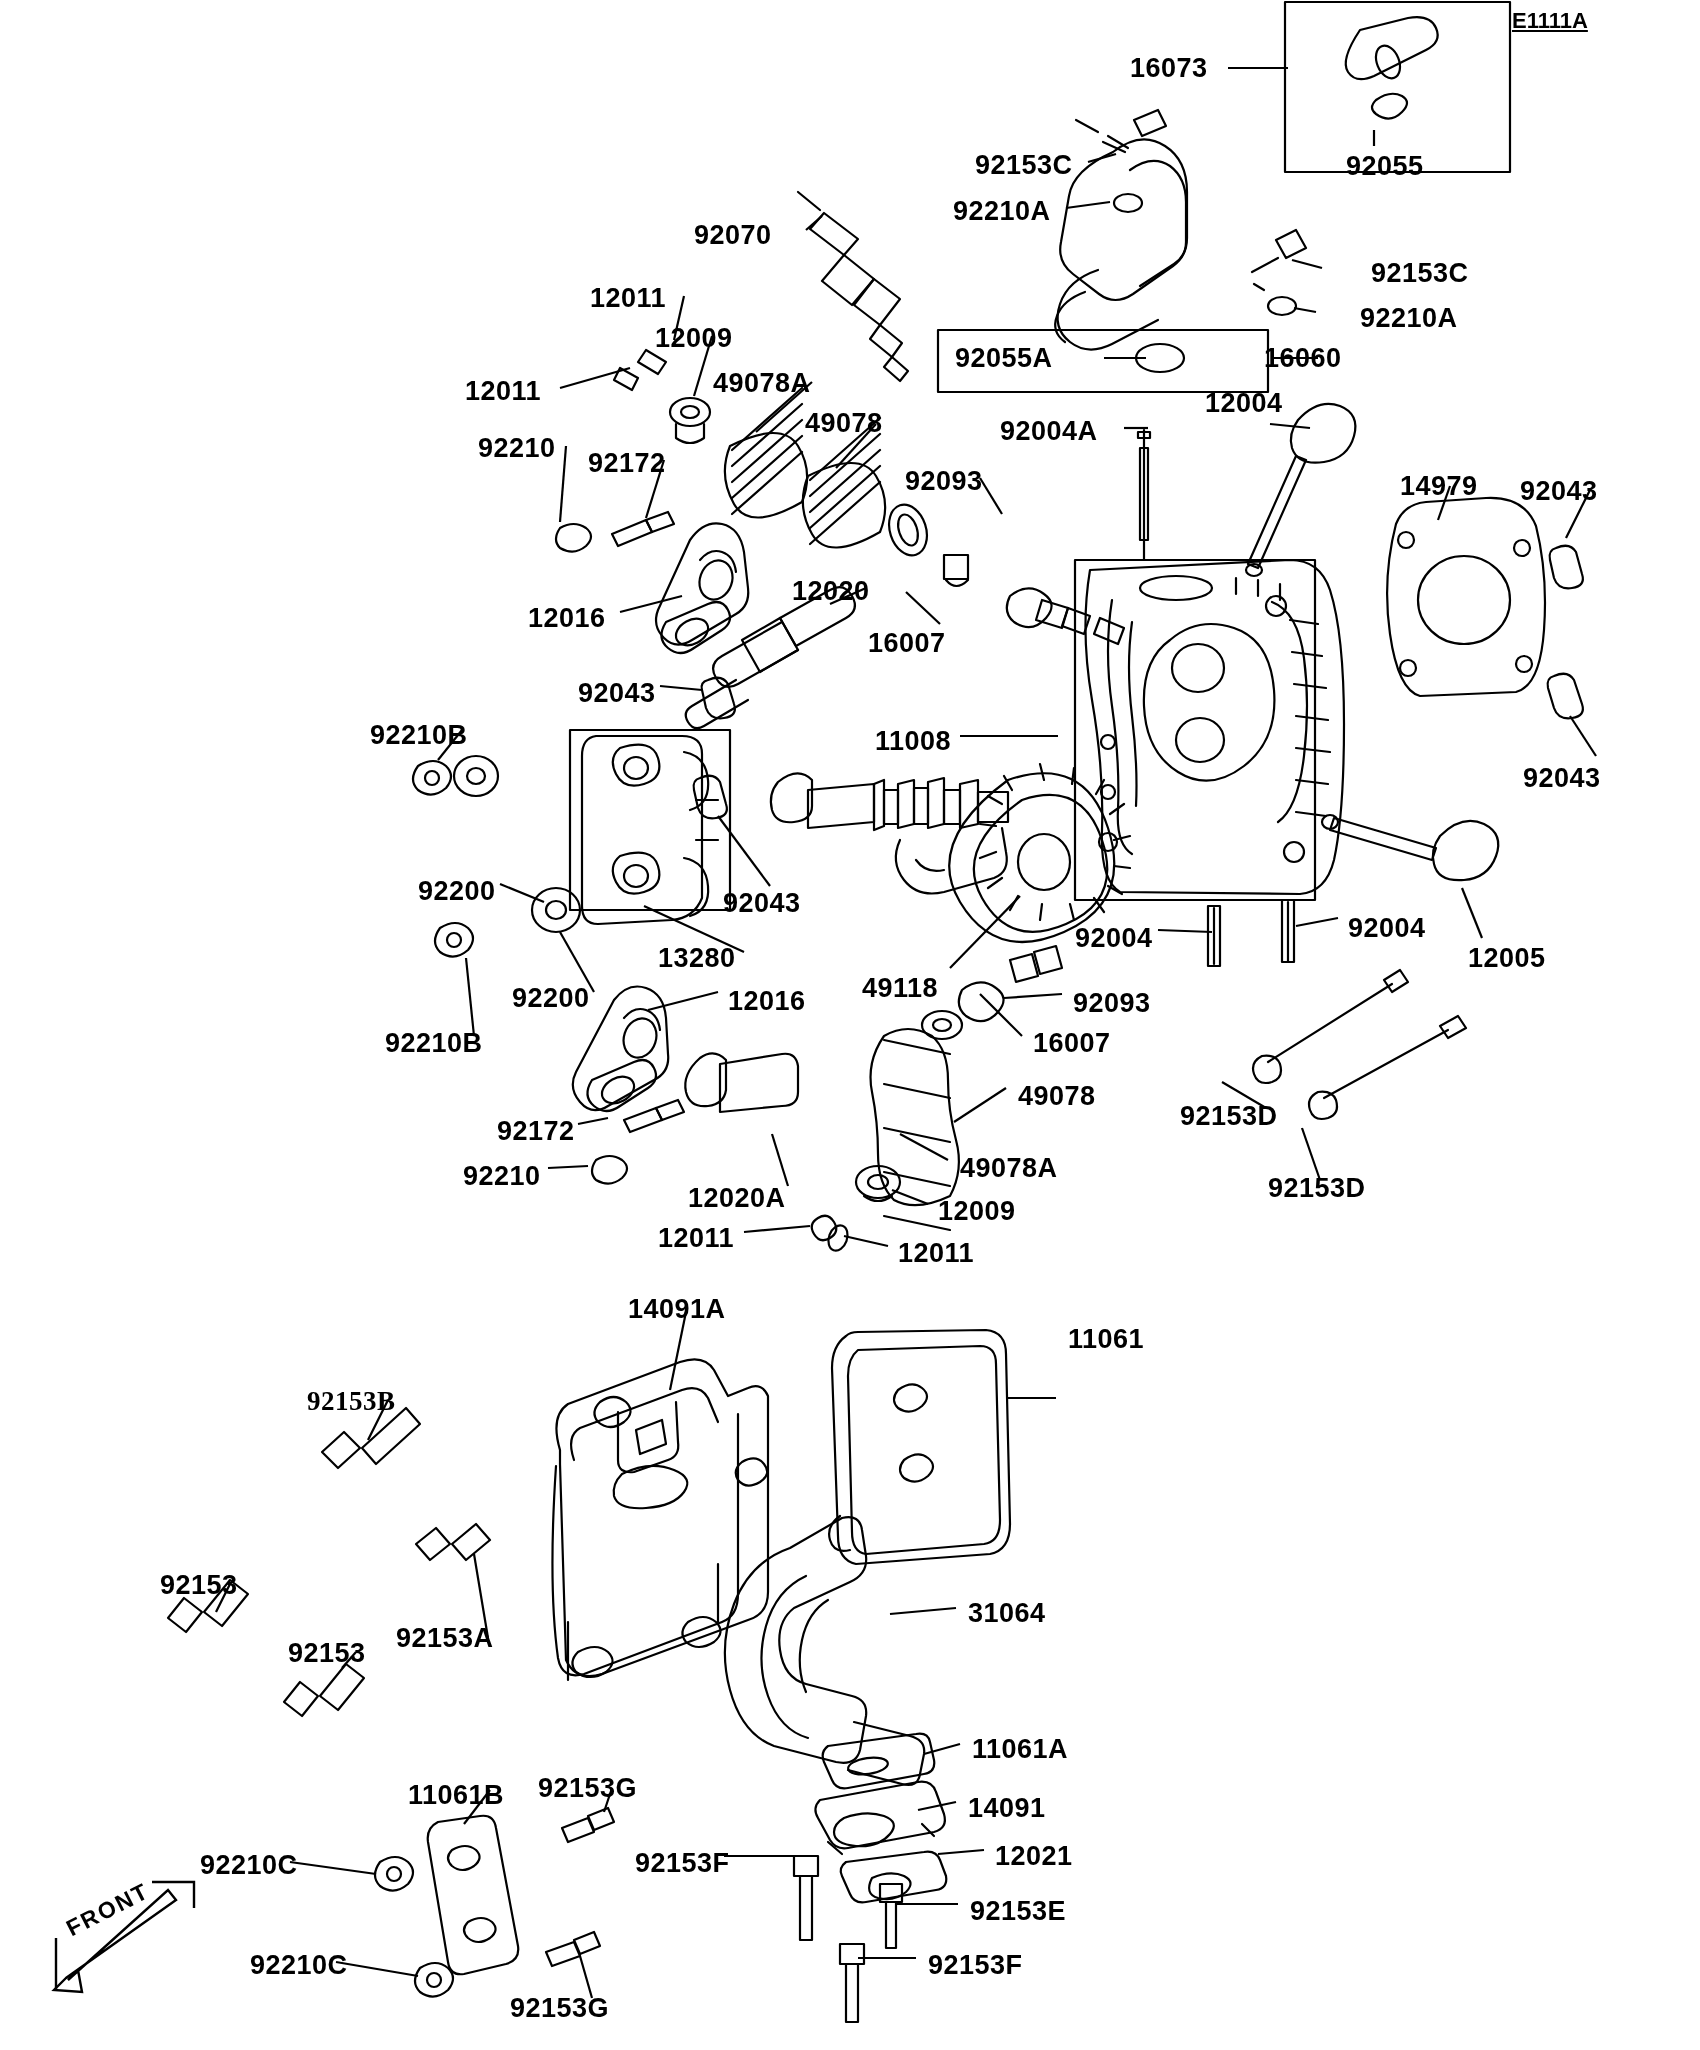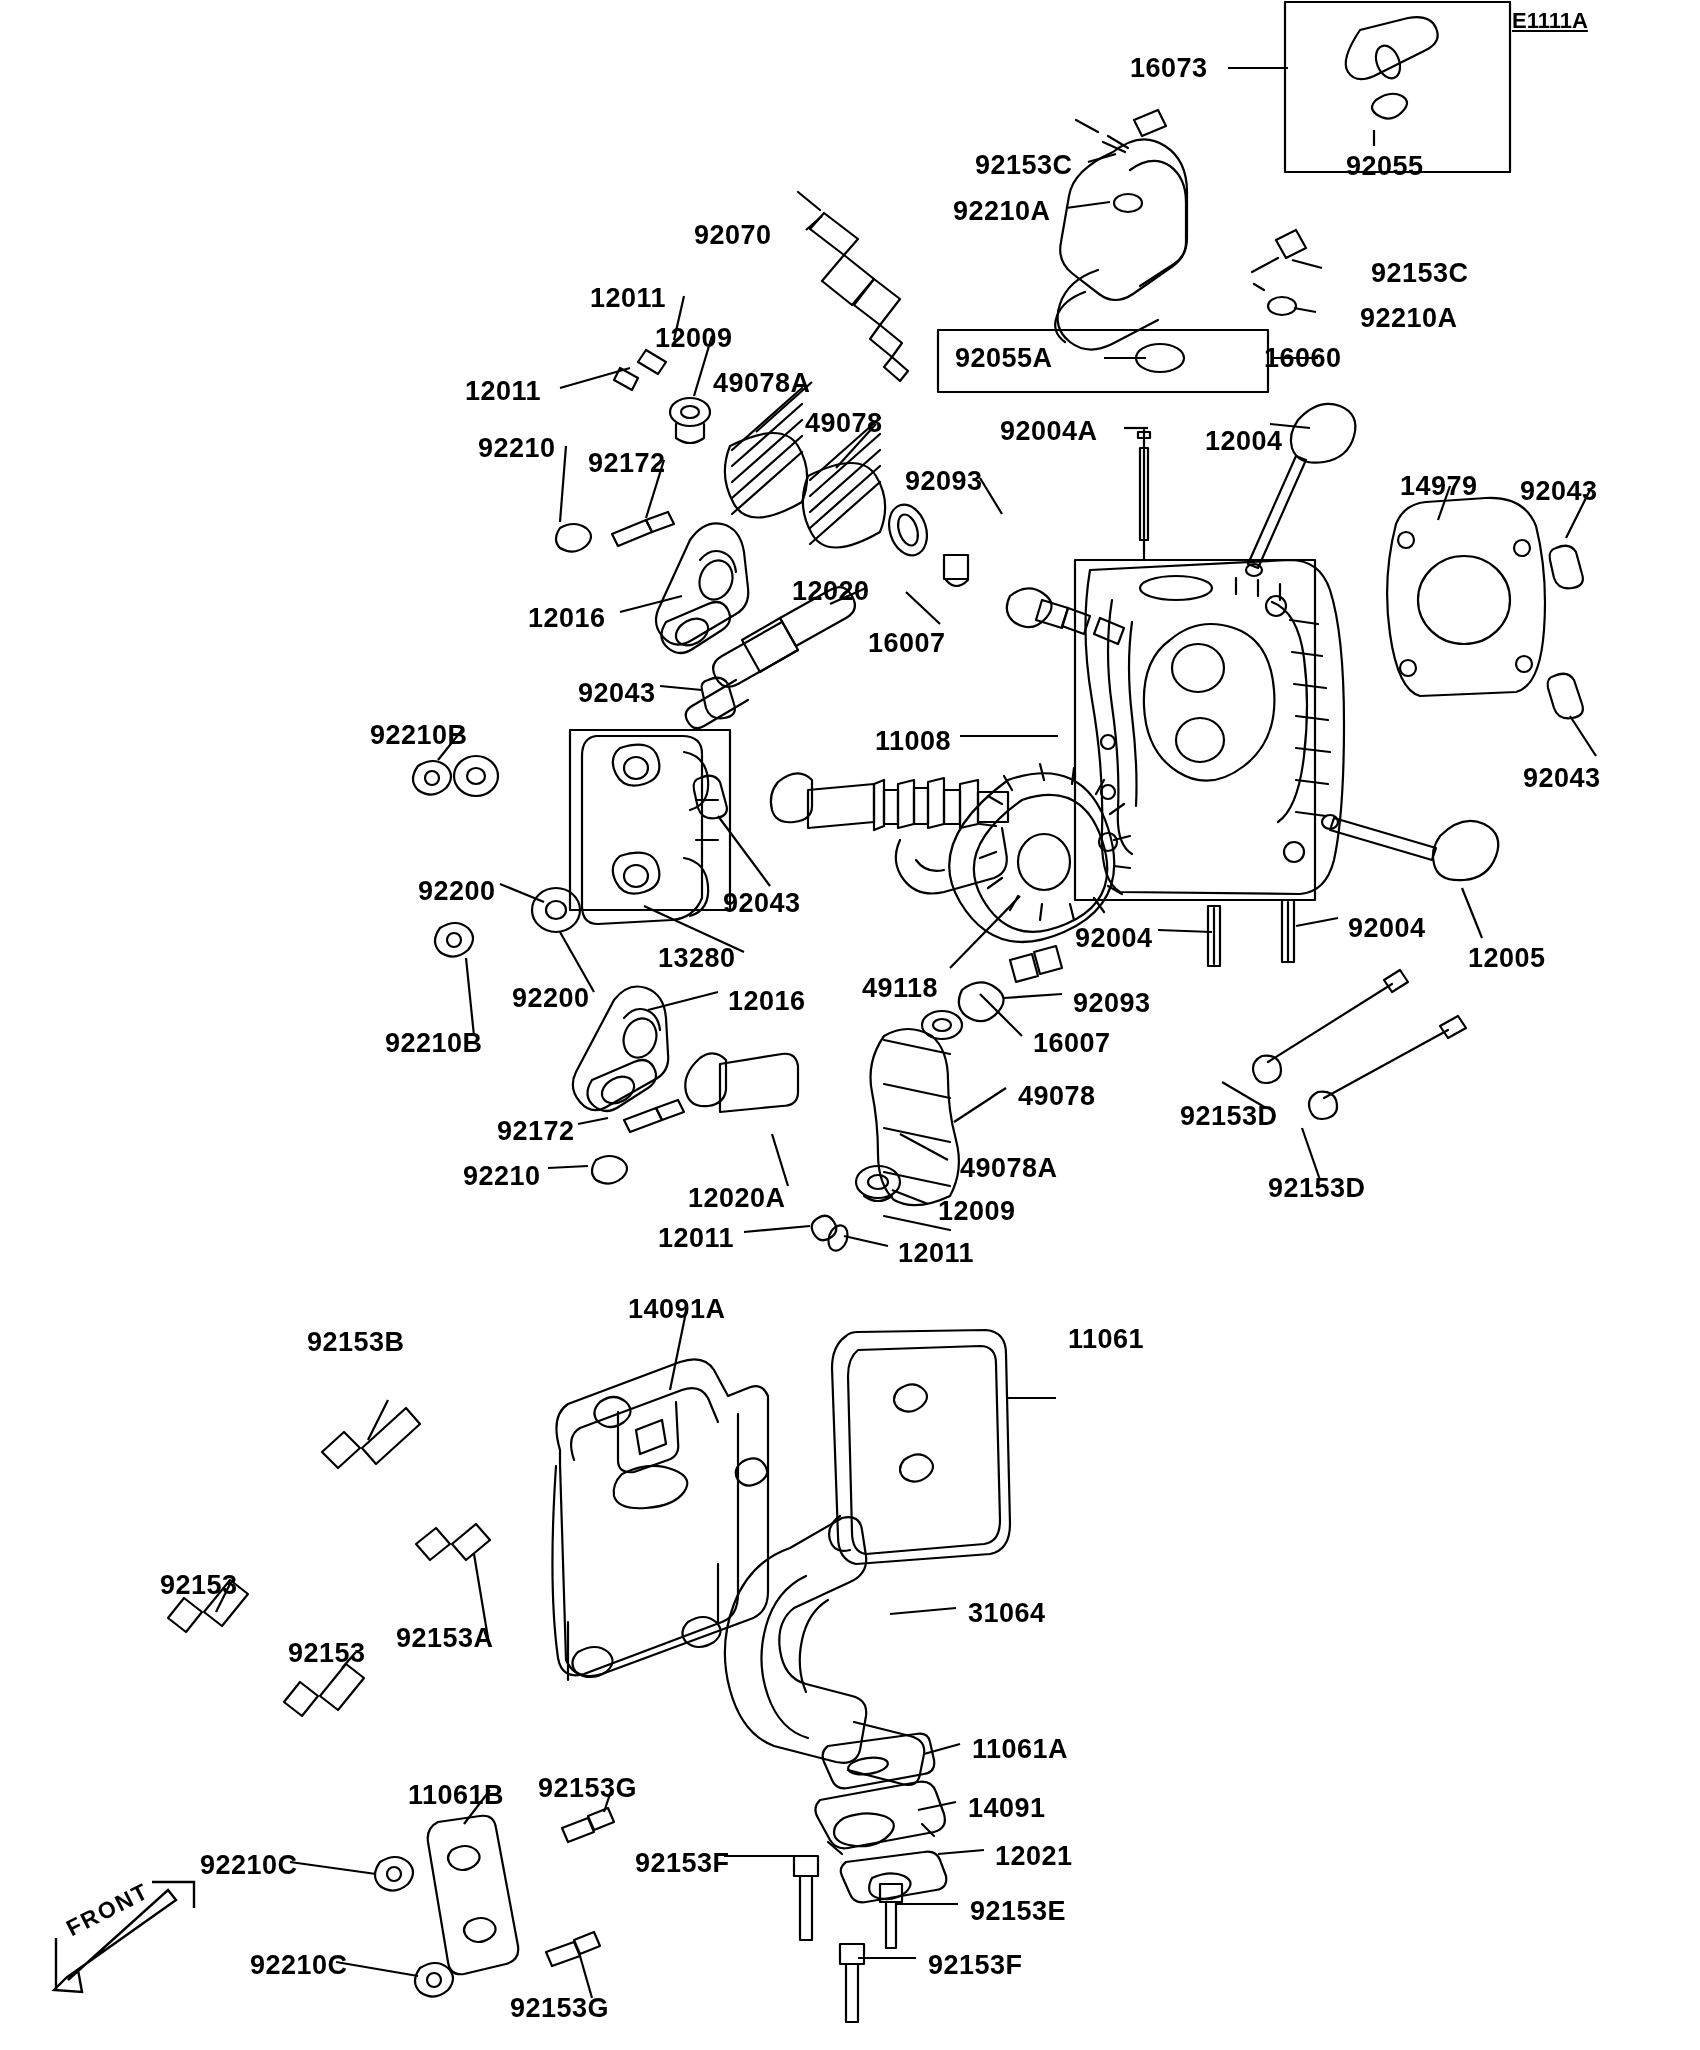--- a/index.html
+++ b/index.html
@@ -428,21 +428,21 @@
       <div class="lbl" style="left: 1371px; top: 260px;">92153C</div>
       <div class="lbl" style="left: 1360px; top: 305px;">92210A</div>
       <div class="lbl" style="left: 955px; top: 345px;">92055A</div>
       <div class="lbl" style="left: 1264px; top: 345px;">16060</div>
       <div class="lbl" style="left: 590px; top: 285px;">12011</div>
       <div class="lbl" style="left: 655px; top: 325px;">12009</div>
       <div class="lbl" style="left: 465px; top: 378px;">12011</div>
       <div class="lbl" style="left: 713px; top: 370px;">49078A</div>
       <div class="lbl" style="left: 805px; top: 410px;">49078</div>
       <div class="lbl" style="left: 1000px; top: 418px;">92004A</div>
-      <div class="lbl" style="left: 1205px; top: 428px;">12004</div>
+      <div class="lbl" style="left: 1205px; top: 390px;">12004</div>
       <div class="lbl" style="left: 478px; top: 435px;">92210</div>
       <div class="lbl" style="left: 588px; top: 450px;">92172</div>
       <div class="lbl" style="left: 905px; top: 468px;">92093</div>
       <div class="lbl" style="left: 1400px; top: 473px;">14979</div>
       <div class="lbl" style="left: 1520px; top: 478px;">92043</div>
       <div class="lbl" style="left: 528px; top: 605px;">12016</div>
       <div class="lbl" style="left: 792px; top: 578px;">12020</div>
       <div class="lbl" style="left: 868px; top: 630px;">16007</div>
       <div class="lbl" style="left: 578px; top: 680px;">92043</div>
       <div class="lbl" style="left: 370px; top: 722px;">92210B</div>
@@ -465,21 +465,21 @@
       <div class="lbl" style="left: 497px; top: 1118px;">92172</div>
       <div class="lbl" style="left: 960px; top: 1155px;">49078A</div>
       <div class="lbl" style="left: 463px; top: 1163px;">92210</div>
       <div class="lbl" style="left: 688px; top: 1185px;">12020A</div>
       <div class="lbl" style="left: 938px; top: 1198px;">12009</div>
       <div class="lbl" style="left: 1268px; top: 1175px;">92153D</div>
       <div class="lbl" style="left: 658px; top: 1225px;">12011</div>
       <div class="lbl" style="left: 898px; top: 1240px;">12011</div>
       <div class="lbl" style="left: 628px; top: 1296px;">14091A</div>
       <div class="lbl" style="left: 1068px; top: 1320px; margin-top: 6px;">11061</div>
-      <div class="lbl" style="left: 307px; top: 1329px;">92153B</div>
+      <div class="lbl" style="left: 307px; top: 1388px; font-family: Liberation Serif, serif;">92153B</div>
       <div class="lbl" style="left: 160px; top: 1572px;">92153</div>
       <div class="lbl" style="left: 396px; top: 1625px;">92153A</div>
       <div class="lbl" style="left: 968px; top: 1600px;">31064</div>
       <div class="lbl" style="left: 288px; top: 1640px;">92153</div>
       <div class="lbl" style="left: 972px; top: 1736px;">11061A</div>
       <div class="lbl" style="left: 408px; top: 1782px;">11061B</div>
       <div class="lbl" style="left: 538px; top: 1775px;">92153G</div>
       <div class="lbl" style="left: 968px; top: 1795px;">14091</div>
       <div class="lbl" style="left: 635px; top: 1850px;">92153F</div>
       <div class="lbl" style="left: 995px; top: 1843px;">12021</div>

